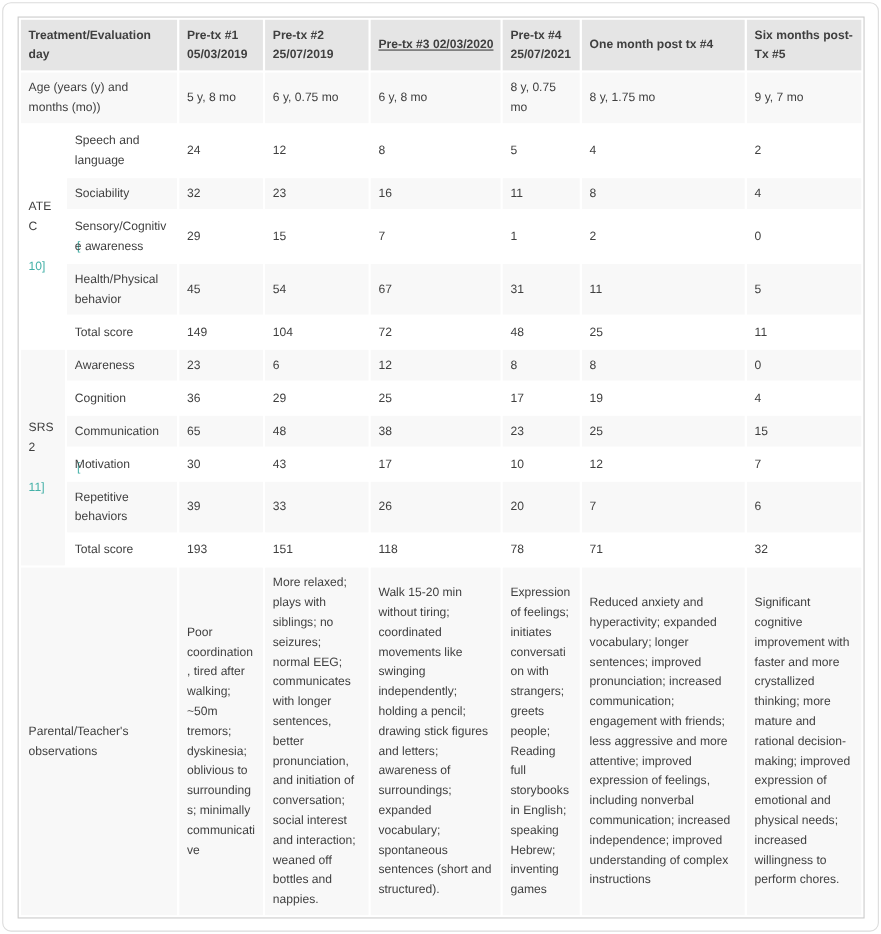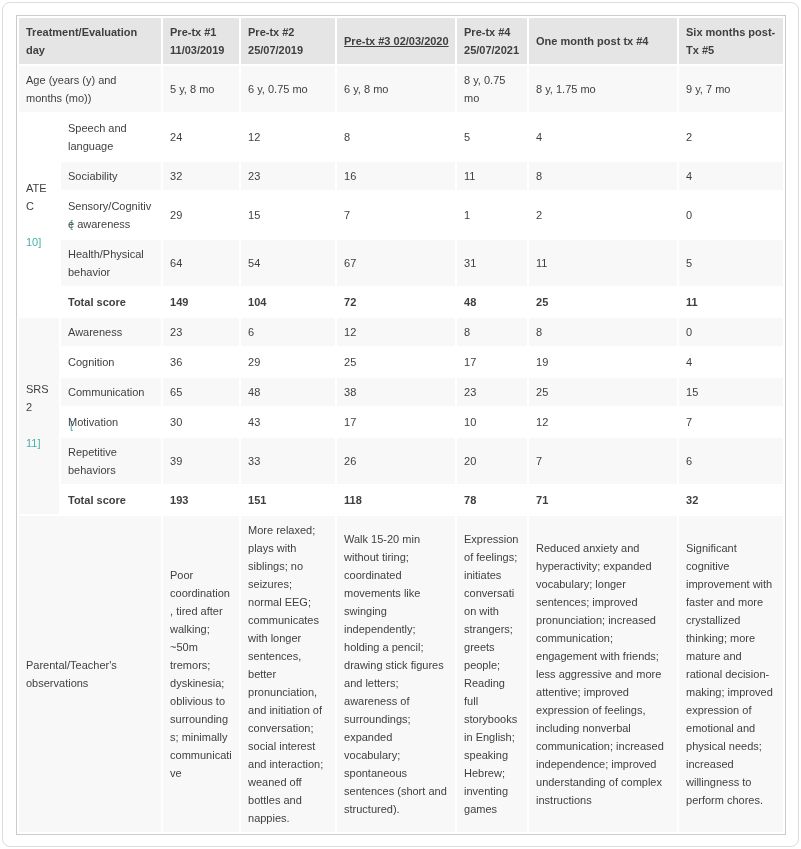--- a/index.html
+++ b/index.html
@@ -29,21 +29,21 @@
     text-align: left;
     padding: 5px 7px;
     line-height: 18px;
     overflow-wrap: break-word;
     background: #ffffff;
   }
   th { background: #e5e5e5; font-weight: bold; }
   th.nowrap { white-space: nowrap; text-decoration: underline; }
   tr.stripe td { background: #f8f8f8; }
   td.group { background: #ffffff; }
-  tr.total td { font-weight: bold; }
+  tr.total td { font-weight: normal; }
   a.ref { color: #45b1a8; text-decoration: none; cursor: pointer; padding-left: 44px; }
   tr.obs td { height: 290px; }
 </style>
 </head>
 <body>
 
 <div class="page">
   <table class="eval">
     <colgroup>
       <col style="width:40px">
@@ -51,21 +51,21 @@
         <col style="width:76px">
         <col style="width:94px">
       <col style="width:118px">
         <col style="width:70px">
         <col style="width:148px">
         <col style="width:104px">
     </colgroup>
     <thead>
       <tr>
         <th colspan="2">Treatment/Evaluation day</th>
-        <th>Pre-tx #1 11/03/2019</th>
+        <th>Pre-tx #1 05/03/2019</th>
         <th>Pre-tx #2 25/07/2019</th>
         <th class="nowrap">Pre-tx #3 02/03/2020</th>
         <th>Pre-tx #4 25/07/2021</th>
         <th>One month post tx #4</th>
         <th>Six months post-Tx #5</th>
       </tr>
     </thead>
     <tbody>
       <tr class="stripe">
         <td colspan="2">Age (years (y) and months (mo))</td>
@@ -103,21 +103,21 @@
         <td>Sensory/Cognitive awareness</td>
         <td>29</td>
         <td>15</td>
         <td>7</td>
         <td>1</td>
         <td>2</td>
         <td>0</td>
       </tr>
       <tr class="stripe">
         <td>Health/Physical behavior</td>
-        <td>64</td>
+        <td>45</td>
         <td>54</td>
         <td>67</td>
         <td>31</td>
         <td>11</td>
         <td>5</td>
       </tr>
       <tr class="total">
         <td>Total score</td>
         <td>149</td>
         <td>104</td>

